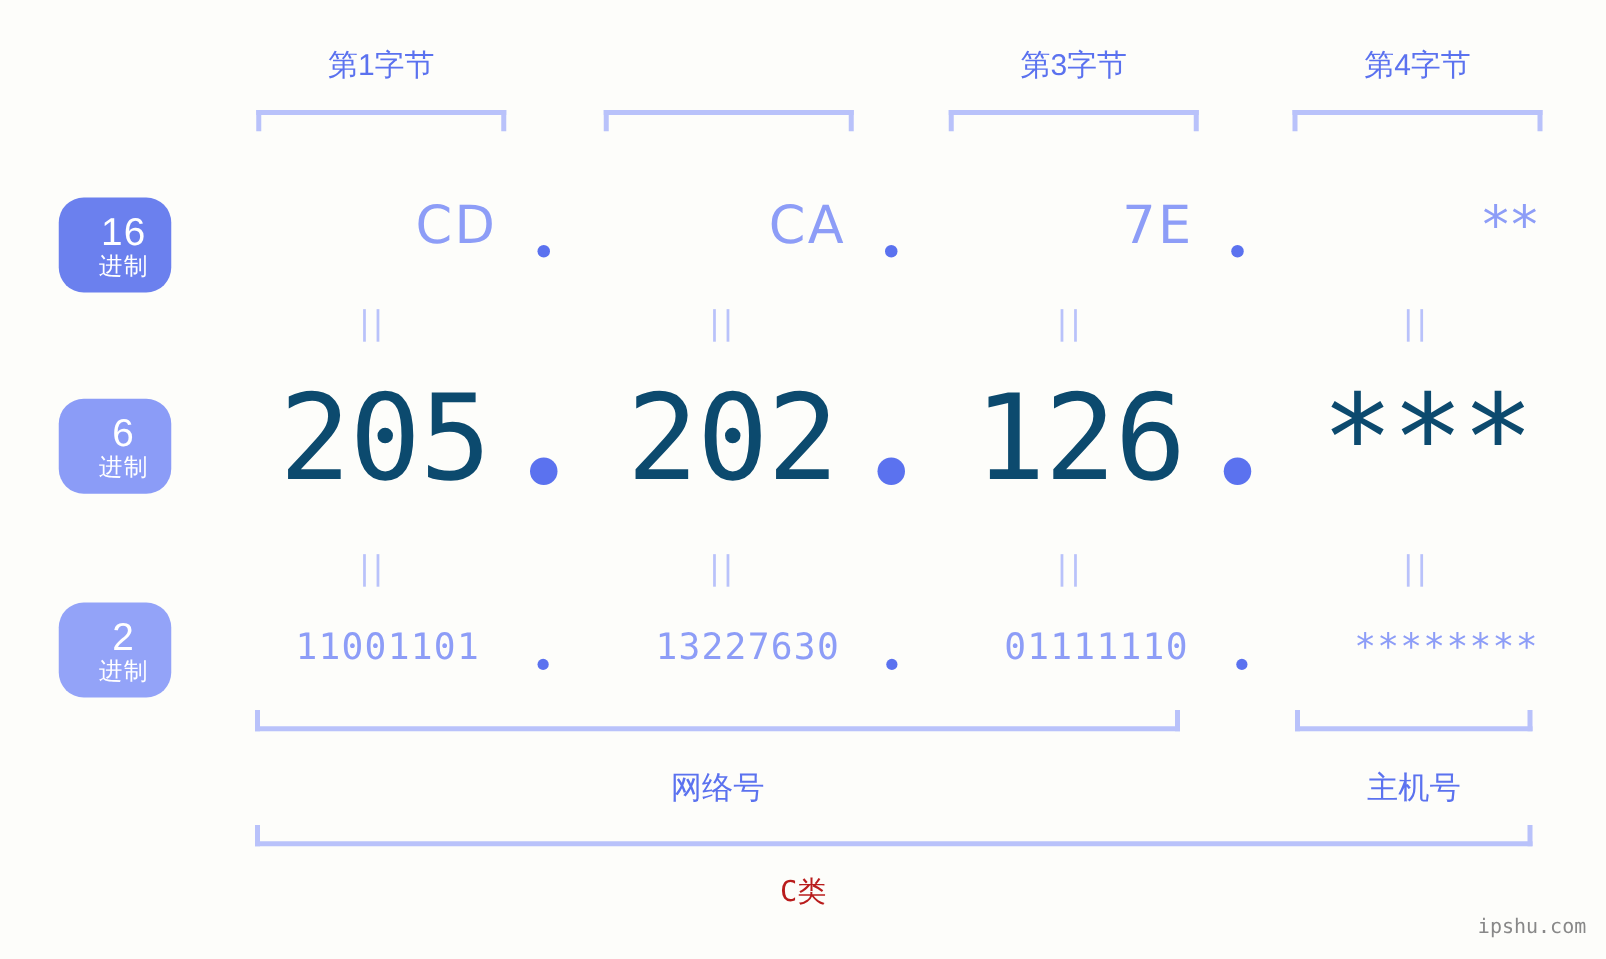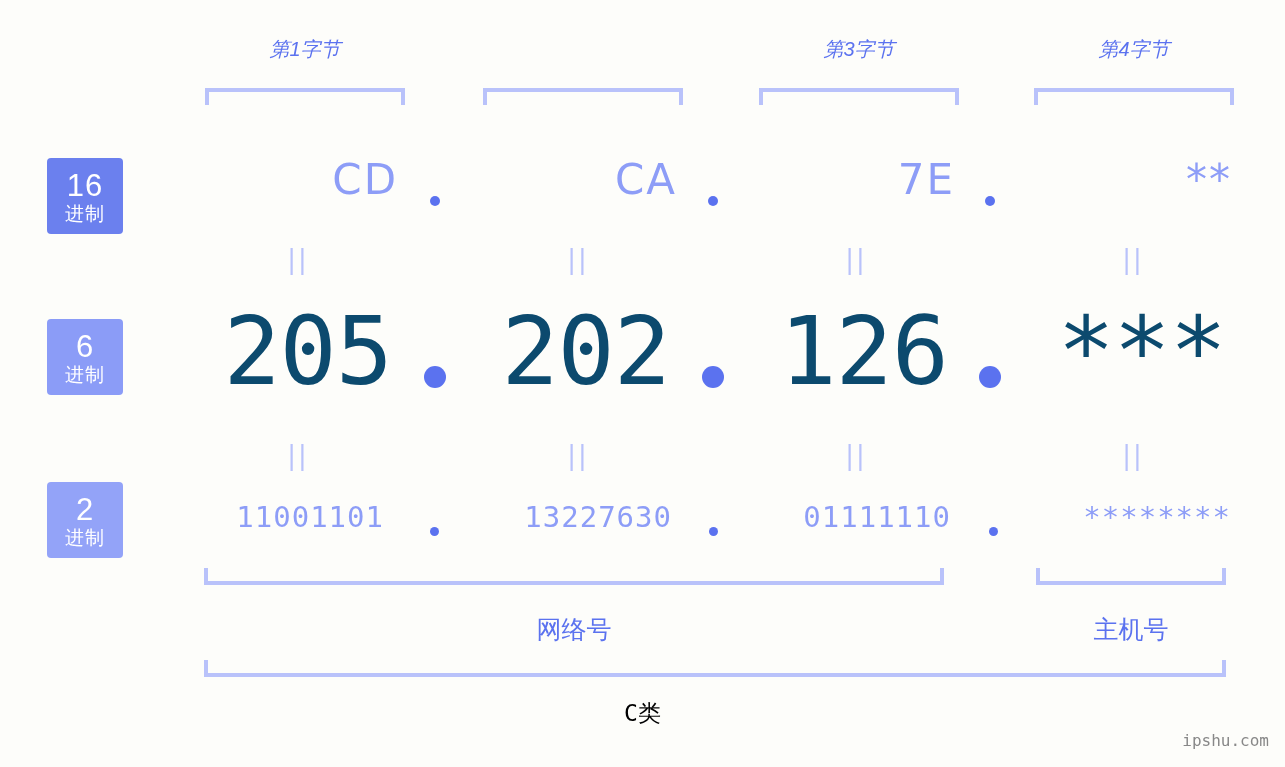--- a/index.html
+++ b/index.html
@@ -19,25 +19,24 @@
     width: 1285px;
     height: 767px;
   }
 
   
   .byte-label {
     position: absolute;
     top: 36px;
     width: 200px;
     text-align: center;
-    font-size: 20px;
+    font-size: 24px;
     color: #5b72ef;
     letter-spacing: 0px;
     white-space: nowrap;
-    font-style: italic;
   }
 
   
   .bracket-top {
     position: absolute;
     top: 88px;
     width: 200px;
     height: 17px;
     border-top: 4px solid #b9c2fa;
     border-left: 4px solid #b9c2fa;
@@ -54,27 +53,28 @@
     border-right: 4px solid #b9c2fa;
     box-sizing: border-box;
   }
 
   
   .badge {
     position: absolute;
     left: 47px;
     width: 76px;
     height: 76px;
-    border-radius: 4px;
+    border-radius: 20px;
     color: #ffffff;
     display: flex;
     flex-direction: column;
     align-items: center;
     justify-content: center;
     line-height: 1;
+    padding-left: 14px;
   }
   .badge .num {
     font-size: 31px;
     font-weight: 400;
     letter-spacing: 1px;
   }
   .badge .unit {
     font-size: 19px;
     margin-top: 3px;
     letter-spacing: 1px;
@@ -144,21 +144,21 @@
   }
 
   
   .class-label {
     position: absolute;
     top: 698px;
     width: 1285px;
     left: 0;
     text-align: center;
     font-size: 23px;
-    color: #000000;
+    color: #b91c1c;
     font-family: "DejaVu Sans Mono", monospace;
   }
 
   
   .watermark {
     position: absolute;
     right: 16px;
     bottom: 17px;
     font-size: 16px;
     color: #888888;

